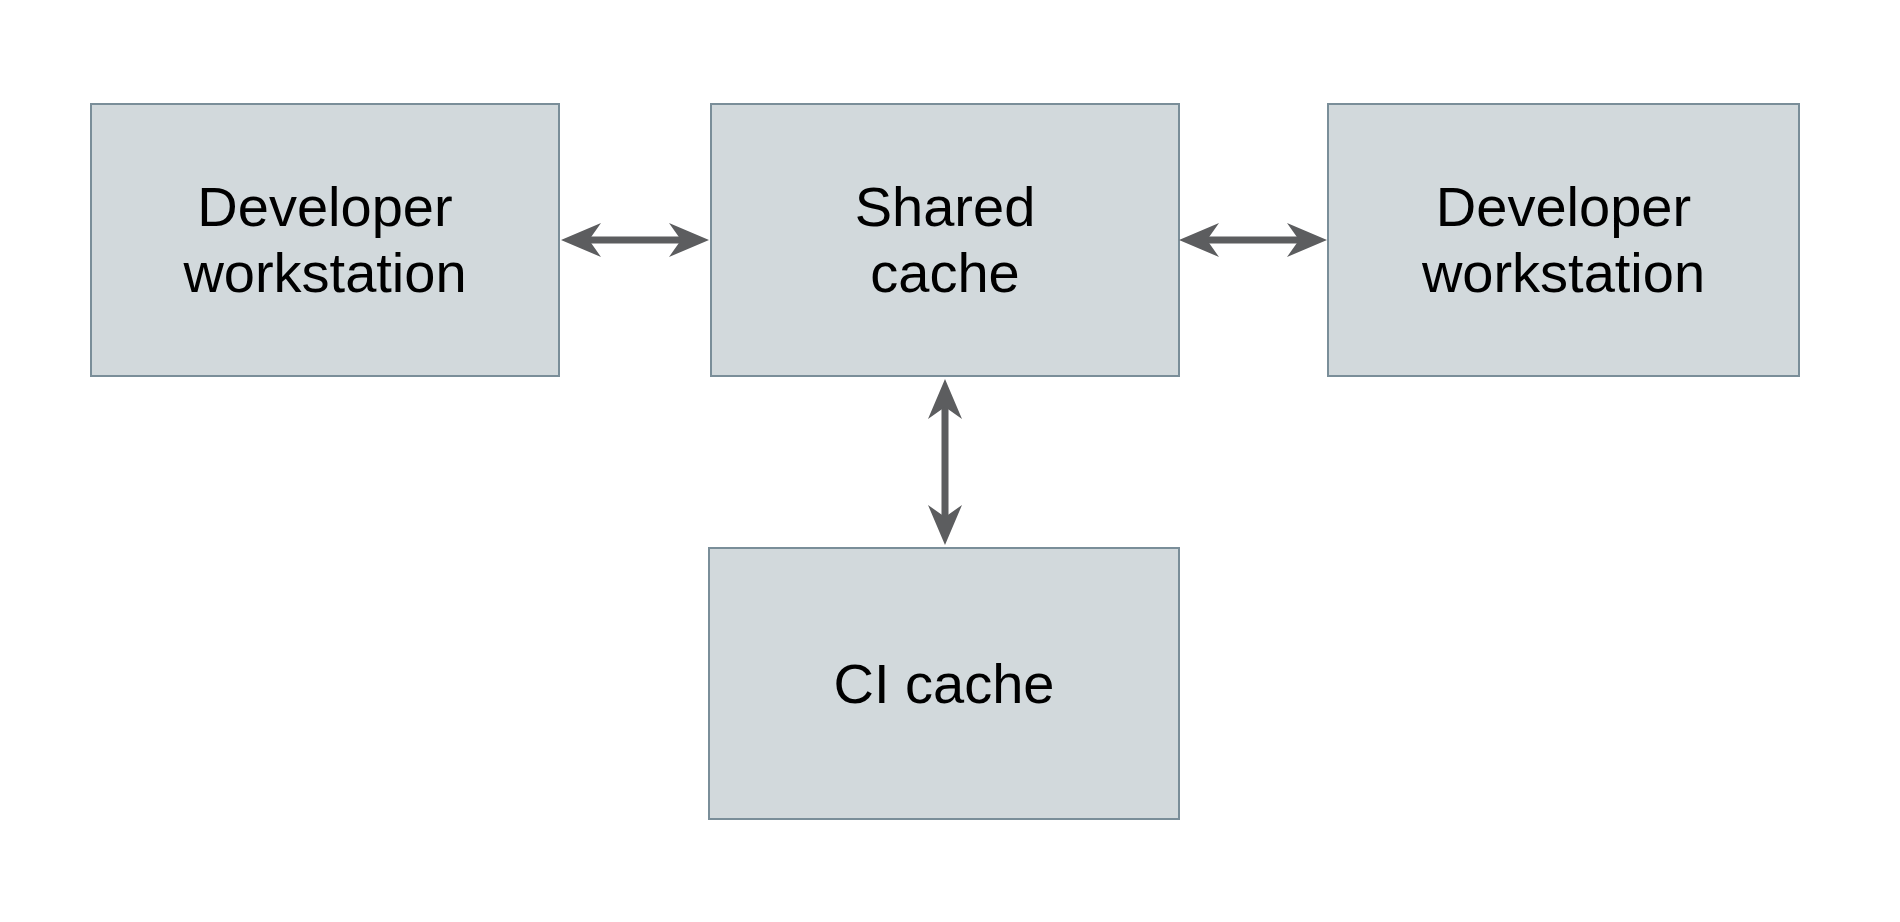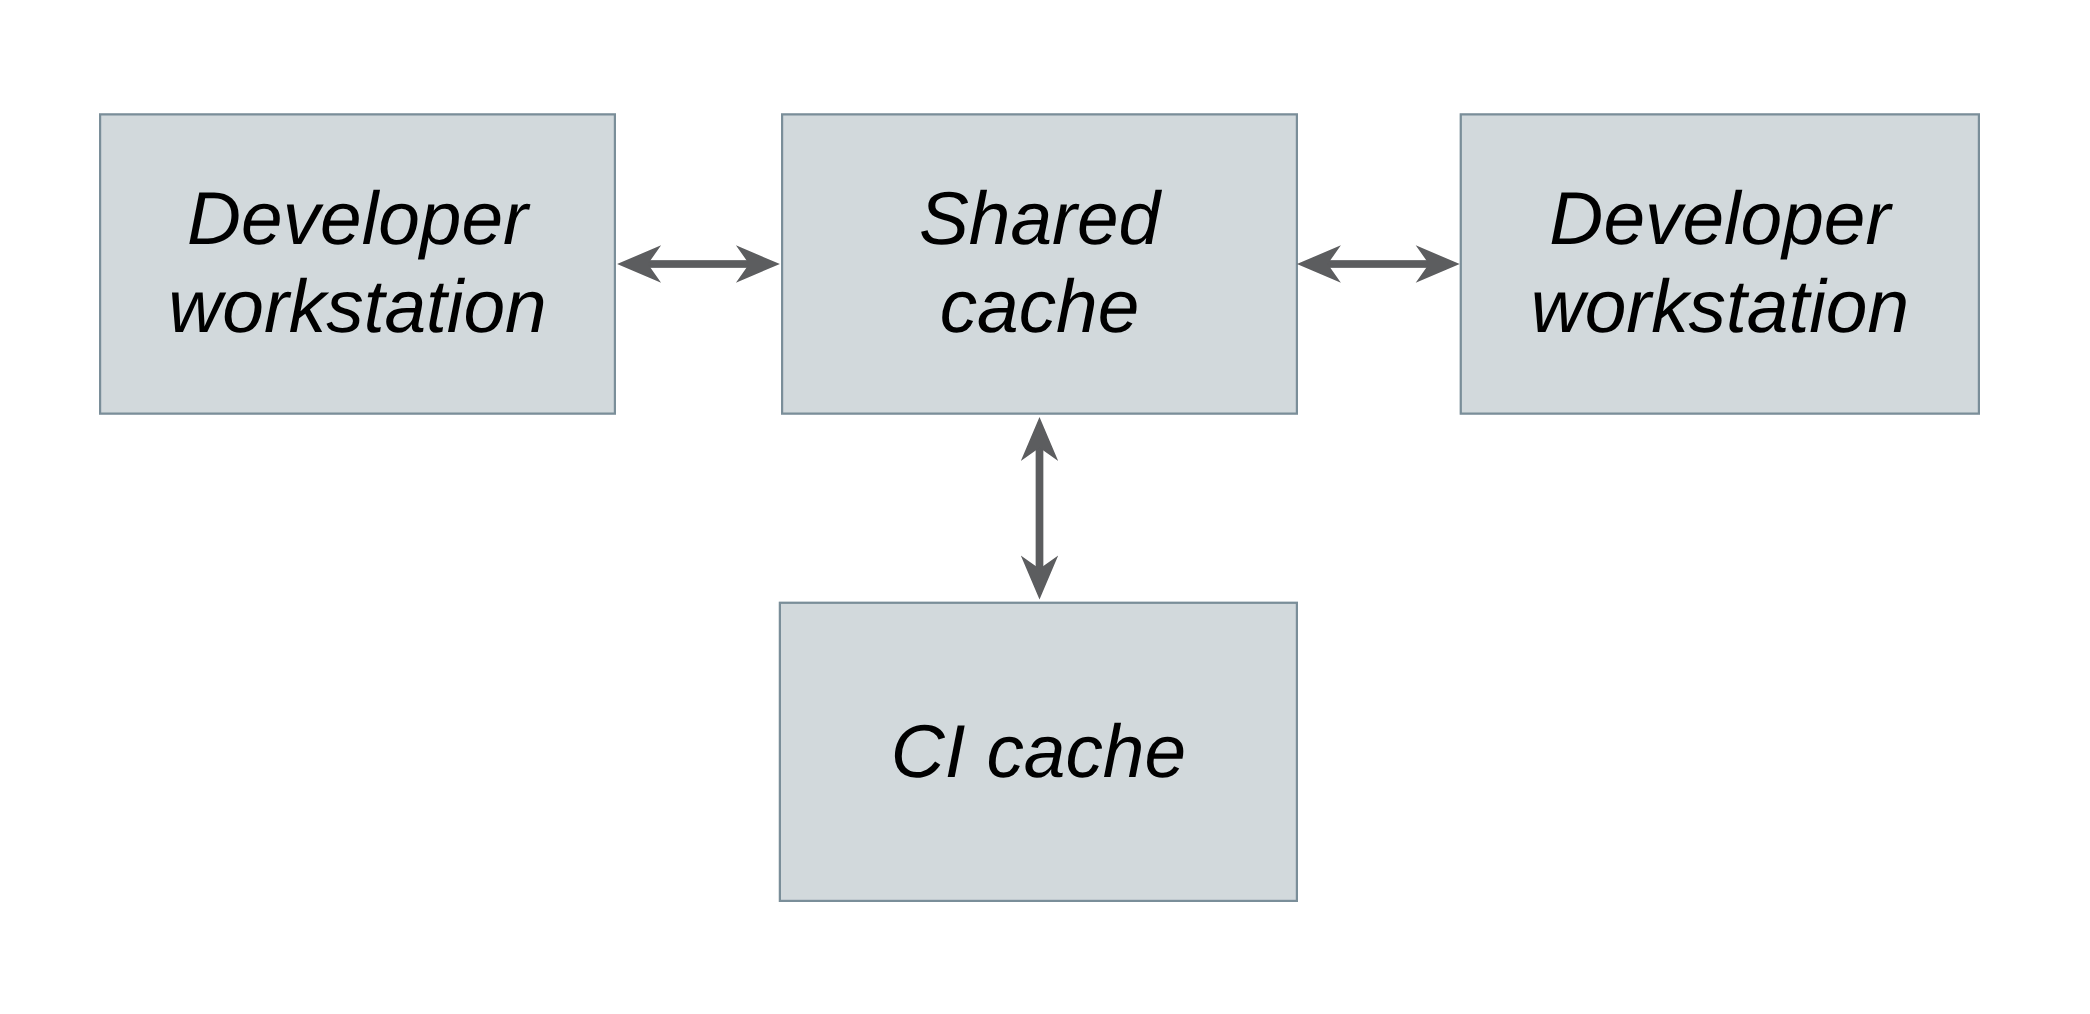--- a/index.html
+++ b/index.html
@@ -23,26 +23,25 @@
   }
   .node {
     position: absolute;
     background: var(--node-fill);
     border: 2px solid var(--node-border);
     display: flex;
     align-items: center;
     justify-content: center;
   }
   .node-label {
-    font-size: 68px;
+    font-size: 56px;
     line-height: 1.175;
     color: var(--text);
     text-align: center;
     white-space: pre-line;
-    font-style: italic;
   }
   #node-dev-left   { left: 90px;   top: 103px; width: 470px; height: 274px; }
   #node-shared     { left: 710px;  top: 103px; width: 470px; height: 274px; }
   #node-dev-right  { left: 1327px; top: 103px; width: 473px; height: 274px; }
   #node-ci         { left: 708px;  top: 547px; width: 472px; height: 273px; }
   .arrow { position: absolute; display: block; }
   .arrow path, .arrow rect { fill: var(--arrow); }
   #arrow-left  { left: 560px;  top: 218px; width: 150px; height: 44px; }
   #arrow-right { left: 1178px; top: 218px; width: 150px; height: 44px; }
   #arrow-down  { left: 923px;  top: 378px; width: 44px;  height: 168px; }

